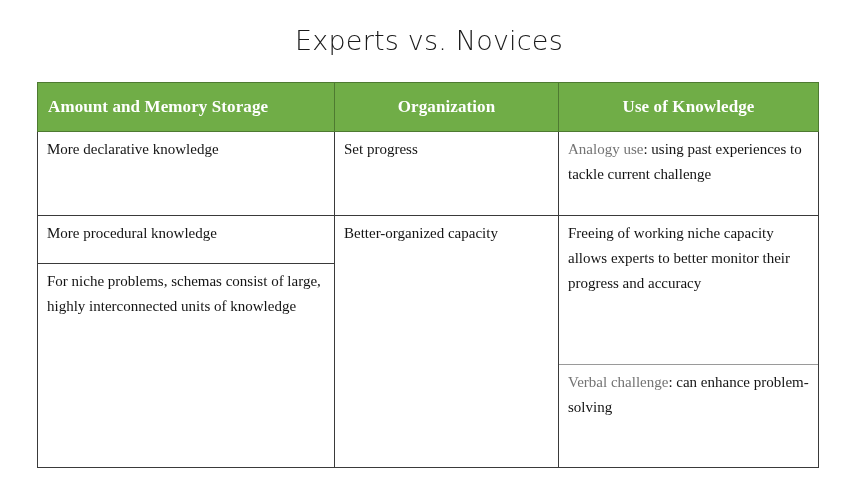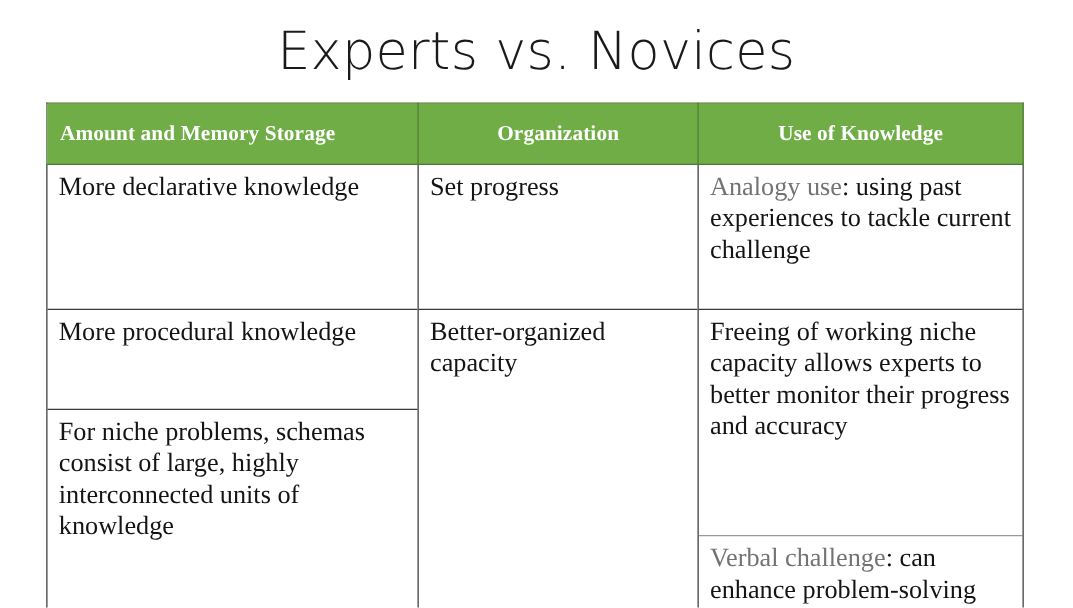--- a/index.html
+++ b/index.html
@@ -24,21 +24,21 @@
 
   
   .slide-title {
     position: absolute;
     left: 0;
     top: 18px;
     width: 858px;
     text-align: center;
     font-family: "DejaVu Sans", "Liberation Sans", sans-serif;
     font-weight: 300;
-    font-size: 42px;
+    font-size: 27px;
     line-height: 46px;
     letter-spacing: 0.2px;
     color: #1a1a1a;
     white-space: nowrap;
   }
 
   
   .tbl-wrap {
     position: absolute;
     left: 37px;
@@ -79,42 +79,41 @@
     vertical-align: middle;
     padding: 0 6px;
     white-space: nowrap;
     margin-left: 16px;
   }
   table.cmp thead th.h1 { text-align: left; padding-left: 10px; }
 
   
   .cell {
     font-family: "Liberation Serif", "DejaVu Serif", serif;
-    font-size: 21px;
+    font-size: 15px;
     line-height: 25px;
     color: #141414;
     padding: 5px 8px 5px 9px;
   }
 
   .accent {
     color: #737373;
   }
 
   
   .subgrid {
     display: block;
     height: 100%;
   }
   .sub {
     display: block;
     box-sizing: border-box;
   }
   .sub + .sub {
     border-top: 1px solid #3a3a3a;
-    margin-top: 32px;
   }
   .sub.divider-light {
     border-top: 1px solid #9a9a9a;
   }
 
   
   .c1 .sub-a { height: 83px; }   
   .c1 .sub-b { height: 48px; }
   .c1 .sub-c { height: auto; font-family: Liberation Serif, serif; }
 

